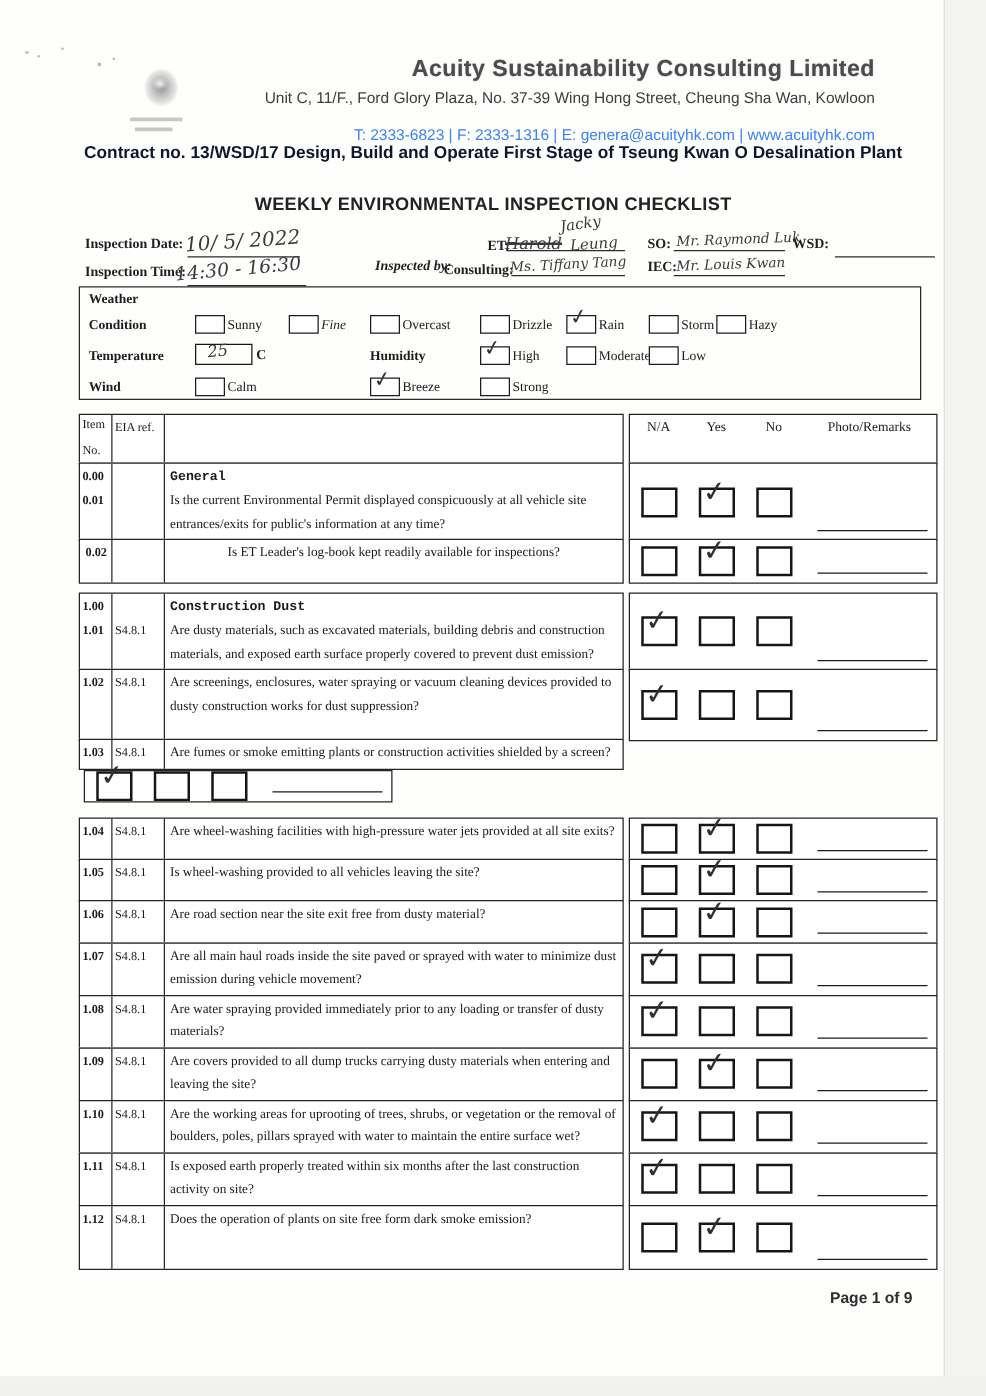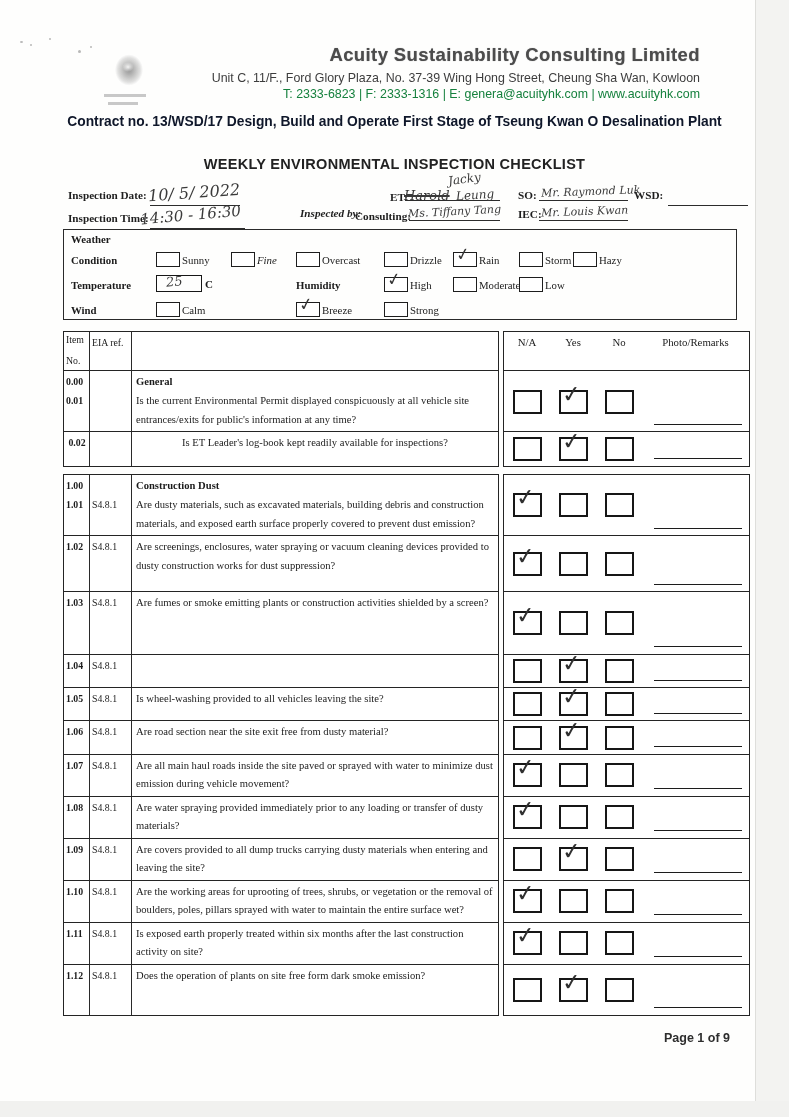--- a/index.html
+++ b/index.html
@@ -15,21 +15,21 @@
         border-radius:46% 54% 52% 48%;}
   .logo::after{content:"";position:absolute;left:9px;top:10px;width:16px;height:14px;border-radius:50%;
         background:radial-gradient(closest-side,rgba(250,250,250,.9),transparent 70%);}
   .logo-cap1,.logo-cap2{position:absolute;background:rgba(100,100,100,.35);height:3px;}
   .logo-cap1{left:104px;top:94px;width:42px;}
   .logo-cap2{left:108px;top:102px;width:30px;}
   
   .cohead{position:absolute;left:120px;top:44px;width:580px;text-align:right;font-family:"Liberation Sans",sans-serif;}
   .co-name{font-size:18.5px;font-weight:700;color:#4c4c4c;letter-spacing:.4px;text-shadow:0 0 1px #9a9a9a;}
   .co-addr{margin-top:5px;font-size:12.4px;color:#3d3d3d;}
-  .co-tel{margin-top:2px;font-size:12.4px;color:#15803d;}
+  .co-tel{margin-top:16px;font-size:12.4px;color:#3b82f6;}
   .contract{position:absolute;left:40px;top:114px;width:709px;text-align:center;
         font-family:"Liberation Sans",sans-serif;font-size:13.8px;font-weight:700;color:#0f172a;}
   .doc-title{position:absolute;left:40px;top:156px;width:709px;text-align:center;
         font-family:"Liberation Sans",sans-serif;font-size:14.5px;font-weight:700;letter-spacing:.3px;color:#222;}
   
   .flabel{position:absolute;font-size:11.2px;font-weight:700;color:#1e1e1e;white-space:nowrap;}
   .fline{position:absolute;border-bottom:1.5px solid #2c2c2c;}
   .hw{font-family:"DejaVu Serif",serif;font-style:italic;color:#3a3a3a;white-space:nowrap;}
   .hw-date{position:absolute;left:148px;top:183px;font-size:16px;transform:rotate(-4deg);}
   .hw-time{position:absolute;left:140px;top:206px;font-size:15px;transform:rotate(-5deg);}
@@ -55,21 +55,21 @@
   .tempunit{position:absolute;left:141px;top:1px;font-size:11px;font-weight:700;}
   
   .tbl{position:absolute;left:63px;top:331px;width:687px;}
   .trow{display:flex;align-items:stretch;}
   .lzone{width:436px;display:flex;border:1.7px solid #242424;background:#fff;box-sizing:border-box;}
   .rzone{width:247px;margin-left:4px;display:flex;align-items:center;border:1.7px solid #242424;background:#fff;box-sizing:border-box;}
   .c-item{width:26px;border-right:1.2px solid #2a2a2a;padding:2px 1px 0 2px;font-size:9.8px;font-weight:700;line-height:1.9;box-sizing:border-box;}
   .c-eia{width:42px;border-right:1.2px solid #2a2a2a;padding:2px 0 0 2px;font-size:9.8px;line-height:1.9;box-sizing:border-box;}
   .c-eia.low{padding-top:21px;}
   .c-desc{flex:1;padding:2px 4px 2px 4px;font-size:10.6px;line-height:1.78;}
-  .sec{font-weight:700;}
+  .sec{font-weight:700;font-family:Liberation Mono, monospace;}
   .ccell{width:46px;display:flex;justify-content:center;}
   .cbox{position:relative;width:25px;height:20px;border:2.2px solid #161616;background:#fff;}
   .ctick{position:absolute;left:1px;top:-9px;font-family:"DejaVu Sans",sans-serif;font-size:23px;color:#303030;transform:rotate(-6deg);line-height:1;}
   .rcell{flex:1;align-self:stretch;position:relative;}
   .rline{position:absolute;right:7px;bottom:7px;width:88px;border-bottom:1.9px solid #1c1c1c;}
   
   .thead{height:41px;}
   .thead .lzone{border-bottom-width:2.2px;}
   .thead .rzone{align-items:flex-start;border-bottom-width:2.2px;}
   .thead .c-item{font-weight:400;line-height:1.2;}
@@ -343,21 +343,21 @@
               </div>
       <div class="ccell">
                 <span class="cbox"></span>
               </div>
       <div class="rcell">
                 <span class="rline"></span>
               </div>
     </div>
   </div>
 
-  <div class="trow" style="min-height: 64px;">
+  <div class="trow" style="min-height: 64px; flex-direction: column;">
     <div class="lzone">
       <div class="c-item">
         <div class="i1">1.03</div>
                 <div class="i2"></div>
       </div>
       <div class="c-eia">S4.8.1</div>
       <div class="c-desc">
 
         <div class="q">Are fumes or smoke emitting plants or construction activities shielded by a screen?</div>
       </div>
@@ -380,20 +380,24 @@
     </div>
   </div>
 
   <div class="trow" style="min-height: 35px;">
     <div class="lzone">
       <div class="c-item">
         <div class="i1">1.04</div>
                 <div class="i2"></div>
       </div>
       <div class="c-eia">S4.8.1</div>
+      <div class="c-desc">
+
+        <div class="q">Are wheel-washing facilities with high-pressure water jets provided at all site exits?</div>
+      </div>
     </div>
     <div class="rzone">
       <div class="ccell">
                 <span class="cbox"></span>
               </div>
       <div class="ccell">
                 <span class="cbox">
                   <span class="ctick">✓</span>
                 </span>
               </div>

